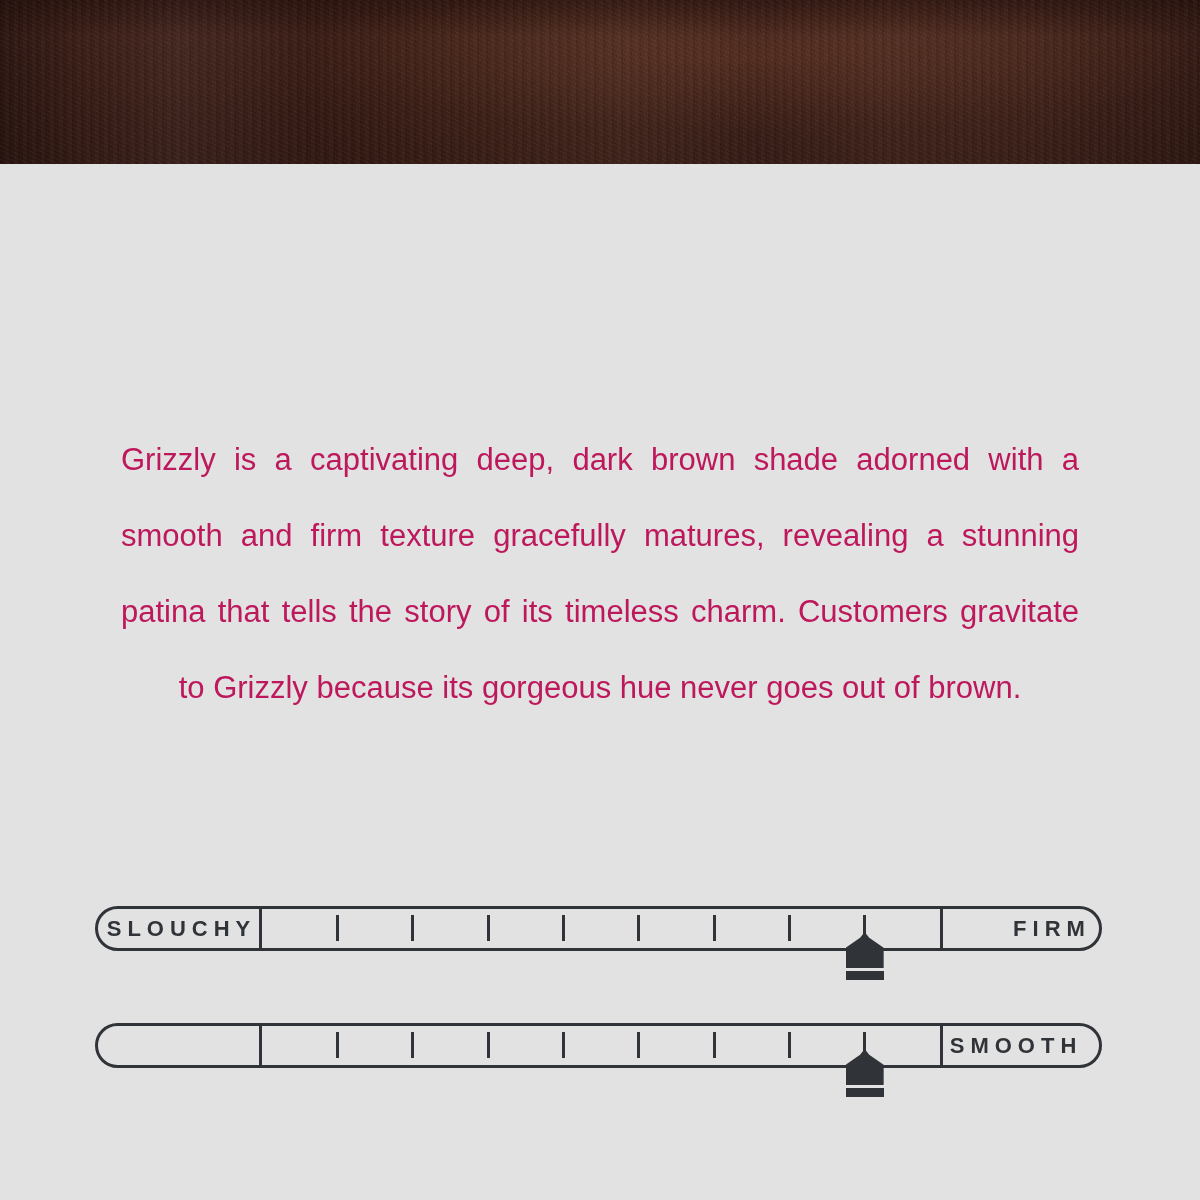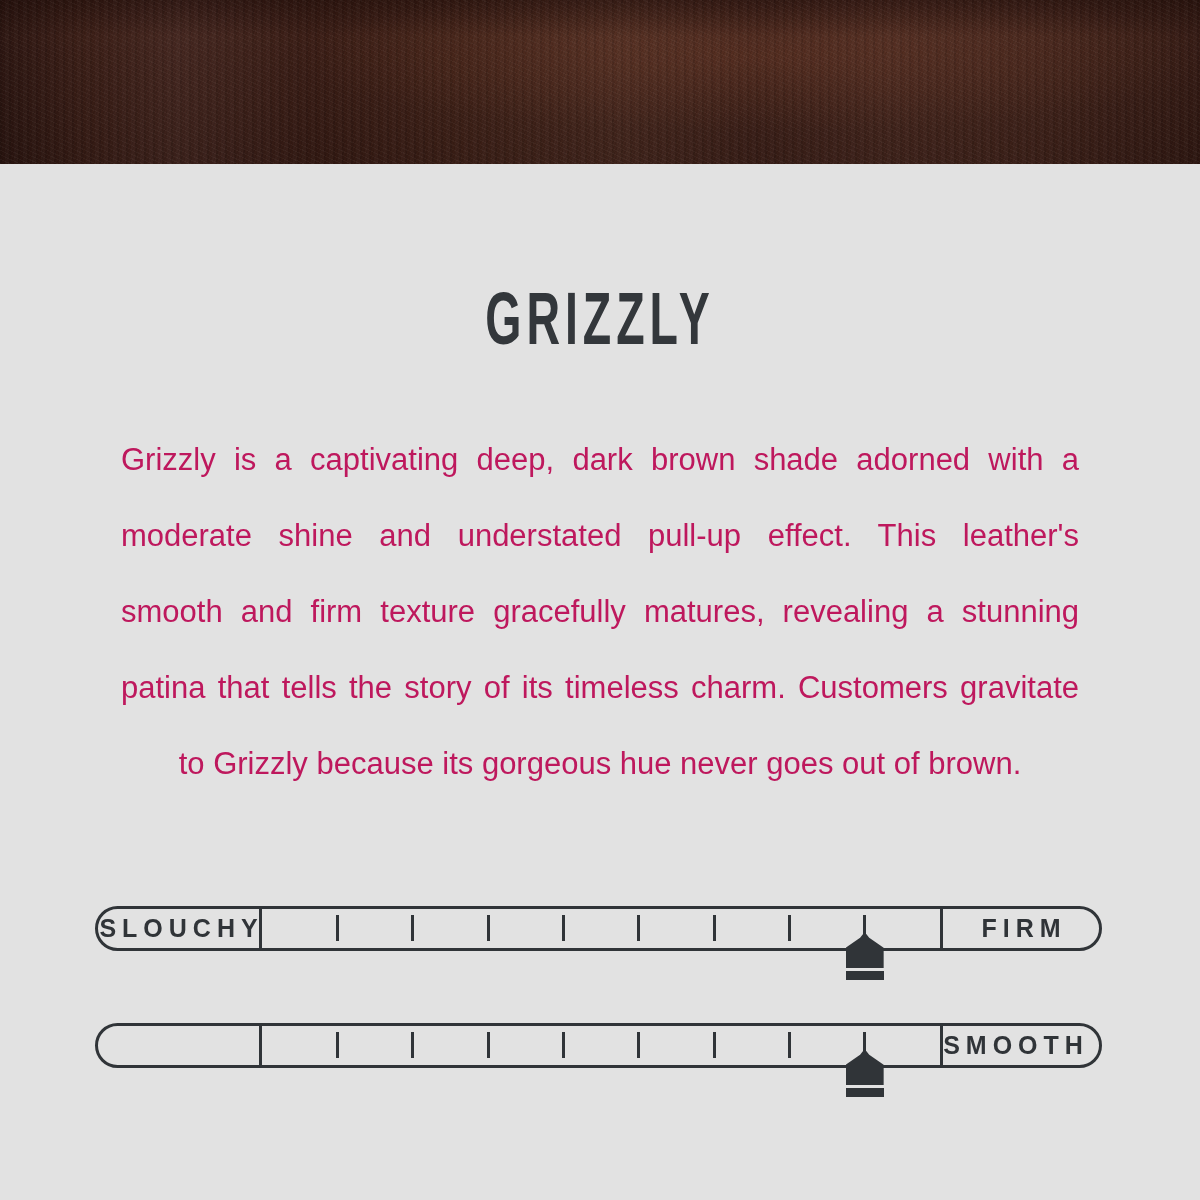--- a/index.html
+++ b/index.html
@@ -48,57 +48,53 @@
   .slider{
     position:absolute;left:95px;width:1007px;height:45px;
     box-sizing:border-box;border:3px solid #303438;border-radius:23px;
     overflow:visible;
   }
   .cell{
     position:absolute;top:0;height:100%;
     display:flex;align-items:center;justify-content:center;
   }
   .cell span{
-    font-size:25px;font-weight:700;letter-spacing:6px;color:#303438;
+    font-size:22px;font-weight:700;letter-spacing:6px;color:#303438;
     white-space:nowrap;padding-left:6px; 
   }
   .divider{position:absolute;top:0;width:3px;height:100%;background:#303438;}
   .tick{position:absolute;top:6px;width:3px;height:26px;background:#303438;}
   .marker-head{
     position:absolute;width:38px;height:36px;background:#303438;
     -webkit-clip-path:polygon(50% 0%,62% 16%,100% 44%,100% 100%,0% 100%,0% 44%,38% 16%);
     clip-path:polygon(50% 0%,62% 16%,100% 44%,100% 100%,0% 100%,0% 44%,38% 16%);
   }
   .marker-bar{position:absolute;width:38px;height:9px;background:#303438;}
 </style>
 </head>
 <body>
 
 <div class="page">
 
   <div class="hero"></div>
 
-  <h1 class="title">
-    <span>GRIZZLY</span>
-  </h1>
 
   <div class="desc" id="desc">
       <div class="desc-line">Grizzly is a captivating deep, dark brown shade adorned with a</div>
-      <div class="desc-line">moderate shine and understated pull-up effect. This leather's</div>
       <div class="desc-line">smooth and firm texture gracefully matures, revealing a stunning</div>
       <div class="desc-line">patina that tells the story of its timeless charm. Customers gravitate</div>
       <div class="desc-line last">to Grizzly because its gorgeous hue never goes out of brown.</div>
     </div>
 
   <div id="sliders">
       <div class="slider" style="top: 906px;">
         <div class="cell" style="left: 0px; width: 161px;">
           <span>SLOUCHY</span>
         </div>
-        <div class="cell" style="left: 845px; width: 156px;">
+        <div class="cell" style="left: 873px; width: 156px;">
           <span>FIRM</span>
         </div>
         <div class="divider" style="left: 161px;"></div>
         <div class="divider" style="left: 842px;"></div>
         <div class="tick" style="left: 237.833px;"></div>
         <div class="tick" style="left: 313.167px;"></div>
         <div class="tick" style="left: 388.5px;"></div>
         <div class="tick" style="left: 463.833px;"></div>
         <div class="tick" style="left: 539.167px;"></div>
         <div class="tick" style="left: 614.5px;"></div>

